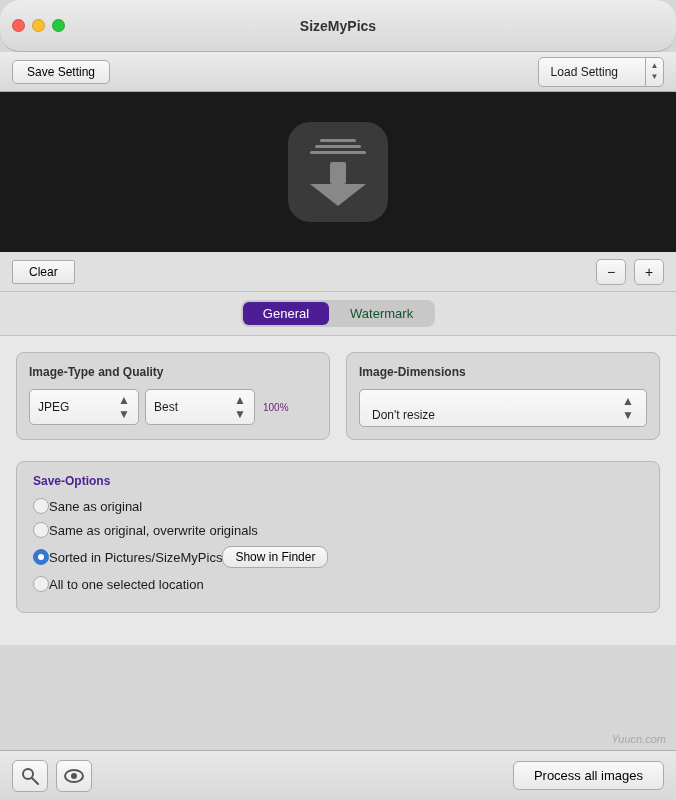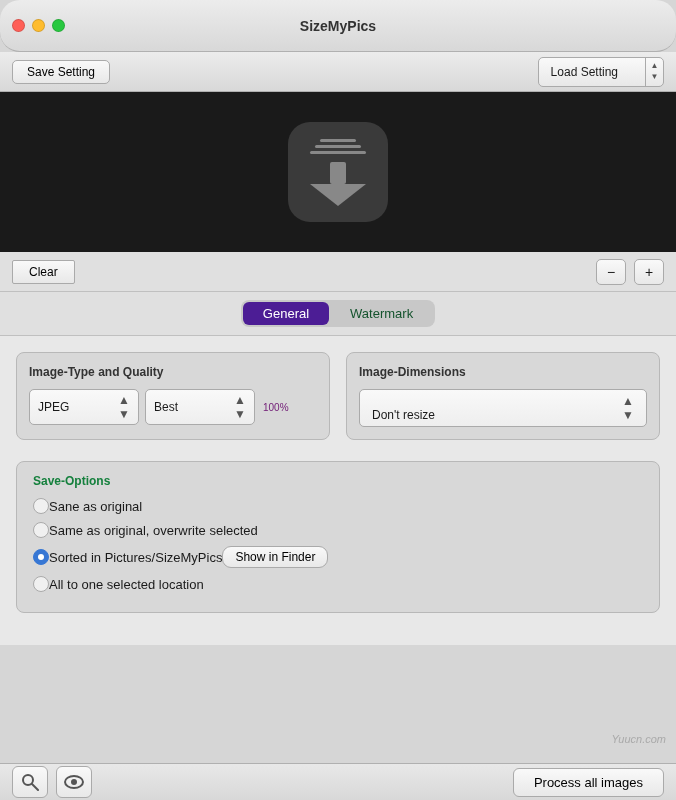--- a/index.html
+++ b/index.html
@@ -272,21 +272,21 @@
     .save-panel {
       background: #d8d8d8;
       border: 1px solid #b8b8b8;
       border-radius: 8px;
       padding: 12px 16px;
       margin-bottom: 16px;
     }
     .save-panel-title {
       font-size: 12px;
       font-weight: 600;
-      color: #15803d;
+      color: #4c1d95;
       margin-bottom: 10px;
     }
     .radio-option {
       display: flex;
       align-items: center;
       margin-bottom: 8px;
       font-size: 13px;
       cursor: pointer;
     }
     .radio-btn {
@@ -321,21 +321,21 @@
       cursor: pointer;
     }
 
     
     .bottom-bar {
       position: absolute;
       bottom: 0;
       left: 0;
       right: 0;
       background: linear-gradient(to bottom, #e8e8e8, #d8d8d8);
-      height: 37px;
+      height: 50px;
       display: flex;
       align-items: center;
       justify-content: space-between;
       padding: 6px 12px;
       border-top: 1px solid #b0b0b0;
     }
     .bottom-icons {
       display: flex;
       gap: 8px;
     }
@@ -464,21 +464,21 @@
   <div class="save-panel">
     <div class="save-panel-title">Save-Options</div>
 
     <div class="radio-option">
       <div class="radio-btn"></div>
       <span>Sane as original</span>
     </div>
 
     <div class="radio-option">
       <div class="radio-btn"></div>
-      <span>Same as original, overwrite selected</span>
+      <span>Same as original, overwrite originals</span>
     </div>
 
     <div class="radio-option">
       <div class="radio-btn selected"></div>
       <span>Sorted in Pictures/SizeMyPics</span>
       <button class="show-finder-btn">Show in Finder</button>
     </div>
 
     <div class="radio-option">
       <div class="radio-btn"></div>

